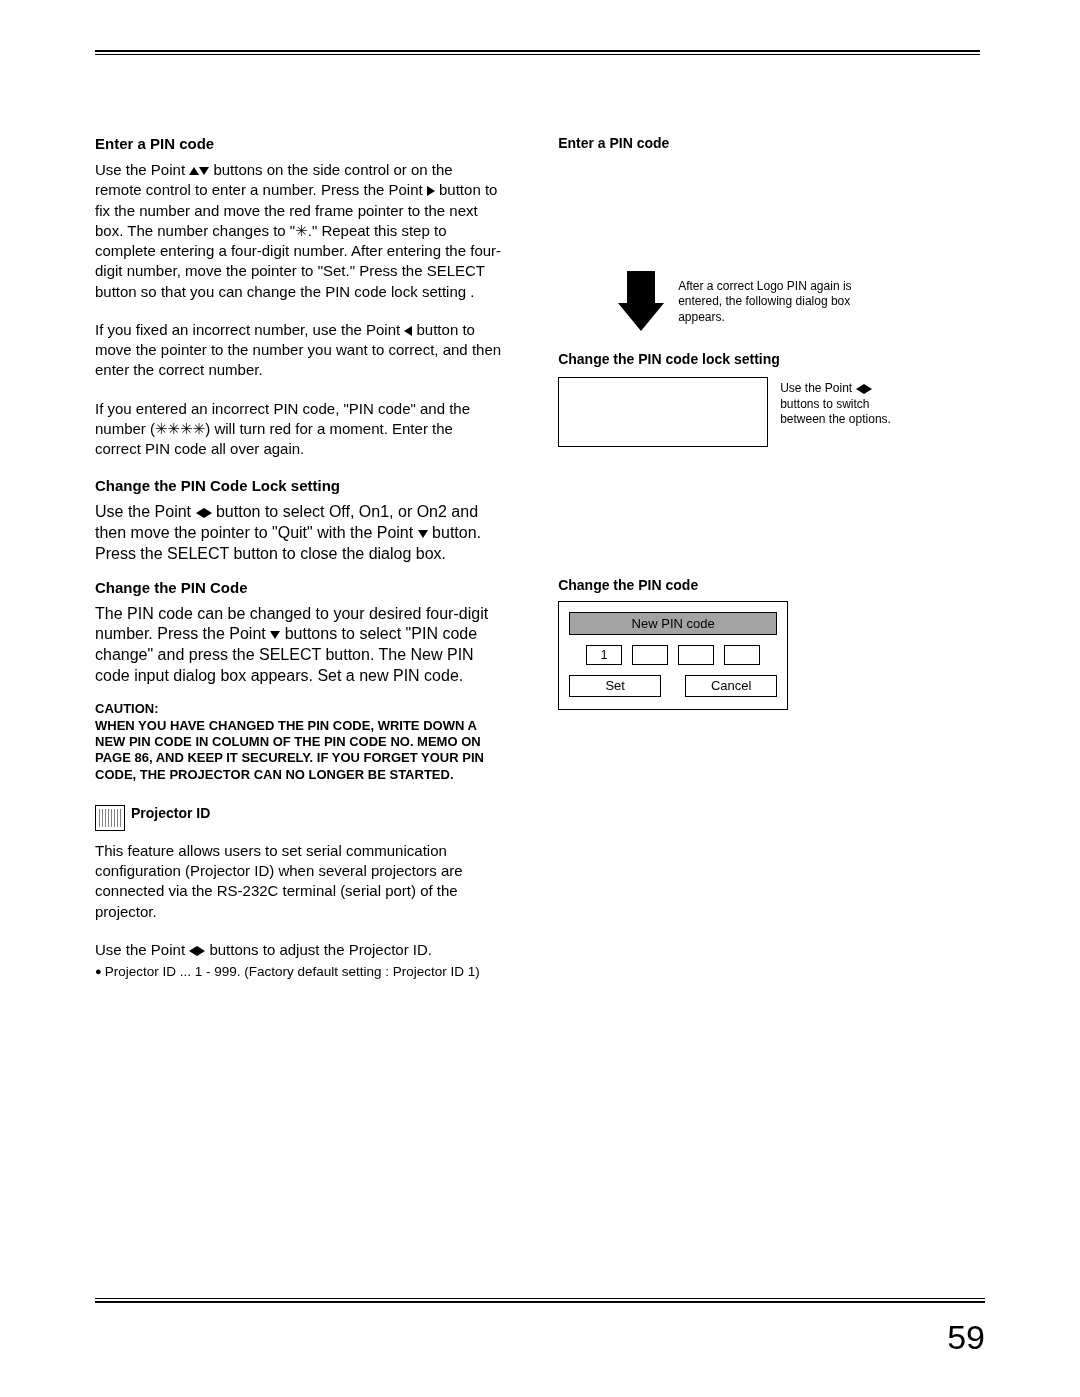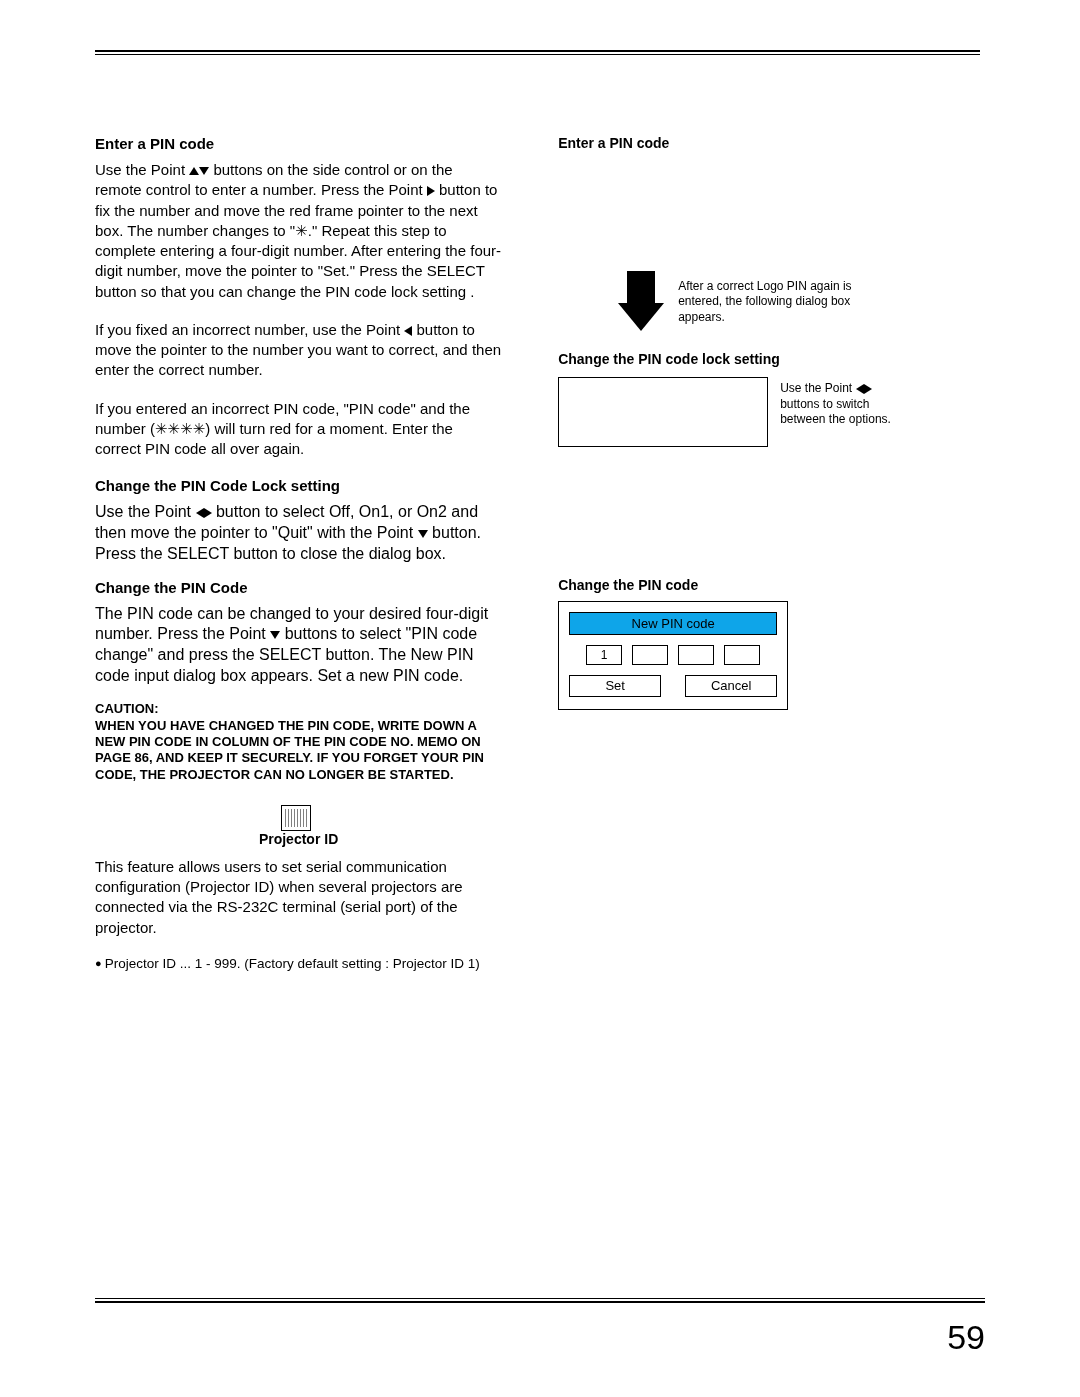--- a/index.html
+++ b/index.html
@@ -57,21 +57,21 @@
   .tri-right { width:0; height:0; border-top:5px solid transparent; border-bottom:5px solid transparent; border-left:8px solid #000; }
   .icon-box {
     display:inline-block; width:30px; height:26px; border:1.5px solid #000;
     vertical-align:middle; margin-right:6px; position:relative; background:#fff;
   }
   .icon-box::before{
     content:""; position:absolute; left:3px; top:3px; right:3px; bottom:3px;
     background: repeating-linear-gradient(90deg,#000 0 1px,transparent 1px 3px);
     opacity:0.5;
   }
-  .projector-row { display:flex; align-items:center; margin-bottom:10px;flex-direction:column; }
+  .projector-row { display:flex; margin-bottom:10px; }
   .projector-row b { font-size:14px; }
   .bullet { font-size:13.5px; margin-top:4px; }
   .bullet::before { content:"● "; font-size:11px; vertical-align:1px; }
 
   
   .r-heading { font-size:14px; font-weight:bold; margin-bottom:10px; }
   .arrow-row { display:flex; align-items:center; gap:14px; margin: 120px 0 18px 60px; }
   .big-arrow { position:relative; width:46px; height:62px; }
   .big-arrow .shaft { position:absolute; left:9px; top:0; width:28px; height:34px; background:#000; }
   .big-arrow .head  { position:absolute; left:0; top:32px; width:0; height:0;
@@ -80,21 +80,21 @@
   .lock-row { display:flex; gap:12px; align-items:flex-start; margin-bottom:20px; }
   .lock-box { width:210px; height:70px; border:1px solid #000; }
   .lock-caption { font-size:12px; line-height:1.3; max-width:120px; margin-top:4px; }
 
   .change-pin-heading { font-size:14px; font-weight:bold; margin-top:130px; margin-bottom:8px; }
   .pin-dialog {
     width:230px; border:1px solid #000; padding:10px 10px 12px 10px;
   }
   .pin-title-box {
     border:1px solid #000; text-align:center; font-size:13px; padding:3px 0; margin-bottom:10px;
-    background:#0ea5e9;
+    background:#a3a3a3;
   }
   .pin-fields { display:flex; gap:10px; justify-content:center; margin-bottom:10px; }
   .pin-field {
     width:36px; height:20px; border:1px solid #000; font-size:12px; text-align:center; line-height:18px;
   }
   .pin-buttons { display:flex; gap:24px; justify-content:center; }
   .pin-btn {
     width:101px; height:22px; border:1px solid #000; font-size:13px; text-align:center; line-height:20px;
   }
 
@@ -147,20 +147,25 @@
       </p>
 
       <p class="caution-label">CAUTION:</p>
       <p class="caution-text">WHEN YOU HAVE CHANGED THE PIN CODE, WRITE DOWN A NEW PIN CODE IN COLUMN OF THE PIN CODE NO. MEMO ON PAGE 86, AND KEEP IT SECURELY. IF YOU FORGET YOUR PIN CODE, THE PROJECTOR CAN NO LONGER BE STARTED.</p>
 
       <div class="projector-row">
         <span class="icon-box"></span>
         <b>Projector ID</b>
       </div>
       <p class="body">This feature allows users to set serial communication configuration (Projector ID) when several projectors are connected via the RS-232C terminal (serial port) of the projector.</p>
+      <p class="body" style="margin-bottom:4px">
+        <span>Use the Point </span>
+        <span class="tri tri-left"></span><span class="tri tri-right"></span>
+        <span> buttons to adjust the Projector ID.</span>
+      </p>
       <p class="bullet">Projector ID ... 1 - 999. (Factory default setting : Projector ID 1)</p>
     </div>
 
     <div class="col-right">
       <div class="r-heading">Enter a PIN code</div>
 
       <div class="arrow-row">
         <div class="big-arrow">
           <div class="shaft"></div>
             <div class="head"></div>

